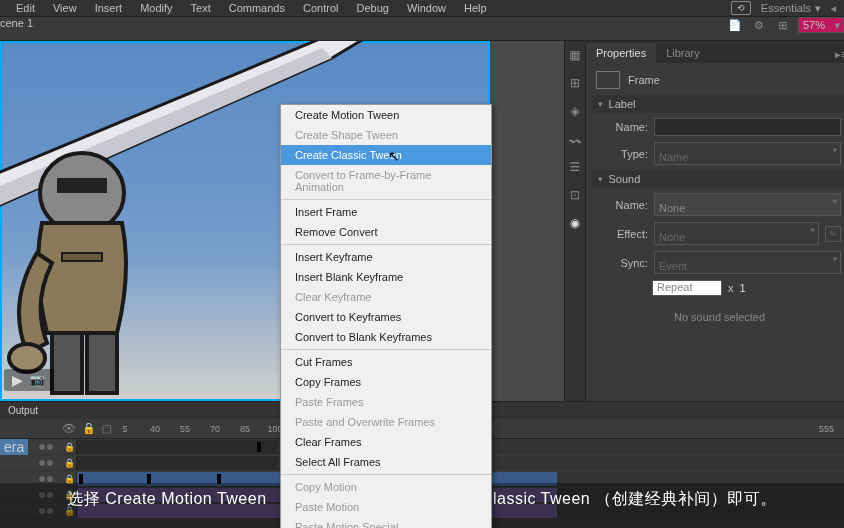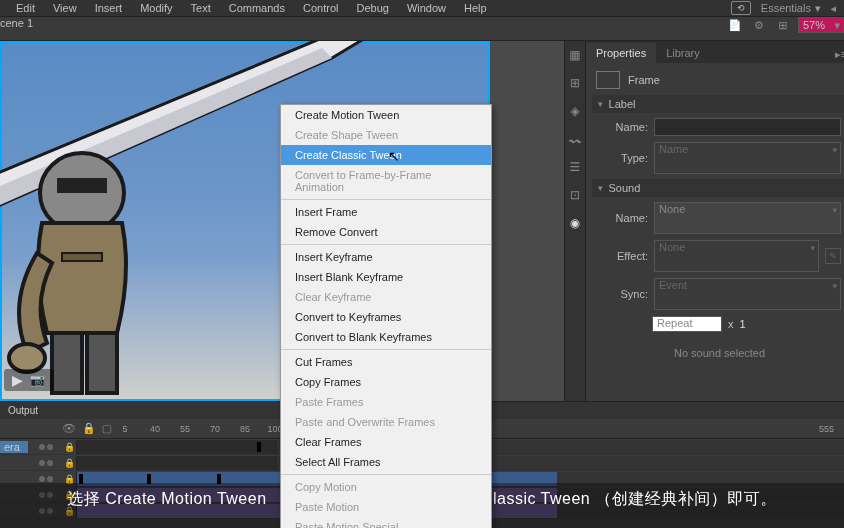--- a/index.html
+++ b/index.html
@@ -51,38 +51,38 @@
 
     .panel-body { flex: 1; padding: 4px 6px; }
     .frame-row { display: flex; align-items: center; gap: 8px; padding: 4px; }
     .frame-icon { width: 24px; height: 18px; border: 1px solid #777; }
 
     .section-header { background: #333; padding: 3px 6px; margin: 2px 0; color: #bbb; display: flex; align-items: center; gap: 4px; }
     .section-header::before { content: "▾"; font-size: 9px; color: #888; margin-right: 2px; }
     .form-row { display: flex; align-items: center; padding: 3px 6px; gap: 6px; }
     .form-label { width: 50px; text-align: right; color: #bbb; }
     .text-input { flex: 1; background: #2a2a2a; border: 1px solid #555; height: 18px; padding: 0 4px; color: #ddd; }
-    .form-select { flex: 1; background: #444; border: 1px solid #555; height: 32px; padding: 0 4px; color: #888; position: relative; }
+    .form-select { flex: 1; background: #444; border: 1px solid #555; height: 23px; padding: 8px 4px; color: #888; position: relative; }
     .form-select.dark { background: #3a3a3a; color: #666; }
     .form-select::after { content: "▾"; position: absolute; right: 3px; top: 2px; color: #666; font-size: 9px; }
     .sub-row { padding: 3px 6px 3px 60px; display: flex; align-items: center; gap: 6px; }
     .small-sel { background: #ffffff; border: 1px solid #555; height: 16px; width: 70px; padding: 0 4px; color: #888; position: relative; }
     .x-num { color: #ddd; }
     .no-sound { text-align: center; color: #888; margin-top: 12px; }
 
     
     .output-head { background: #333; padding: 3px 8px; border-top: 1px solid #222; color: #ccc; font-size: 10px; }
     .timeline { background: #3a3a3a; height: 120px; }
     .tl-header { display: flex; align-items: center; height: 20px; padding-left: 60px; border-bottom: 1px solid #222; }
     .tl-header-icons { display: flex; gap: 6px; position: absolute; left: 62px; }
     .tl-ruler { flex: 1; display: flex; color: #999; font-size: 9px; }
     .tl-ruler span { width: 30px; text-align: center; }
     .tl-layers { }
     .tl-layer { display: flex; align-items: center; height: 16px; border-bottom: 1px solid #333; }
-    .tl-layer-name { width: 28px; padding-left: 4px; color: #ccc; overflow: hidden; white-space: nowrap; font-size: 11px; }
+    .tl-layer-name { width: 28px; padding-left: 4px; color: #ccc; overflow: hidden; white-space: nowrap; font-size: 14px; }
     .tl-layer-name.active { background: #4a7aa8; }
     .tl-dots { width: 36px; display: flex; gap: 2px; justify-content: center; }
     .tl-dot { width: 6px; height: 6px; border-radius: 50%; background: #666; }
     .tl-lock { width: 12px; color: #888; font-size: 9px; }
     .tl-track { flex: 1; height: 14px; background: #333; position: relative; border-left: 1px solid #222; }
     .track-span { position: absolute; height: 100%; }
     .ts-blue { background: #3a5a8a; }
     .ts-purple { background: #5a4a7a; }
     .ts-dark { background: #2a2a2a; }
     .keyframe { position: absolute; width: 4px; height: 10px; background: #000; top: 2px; }

